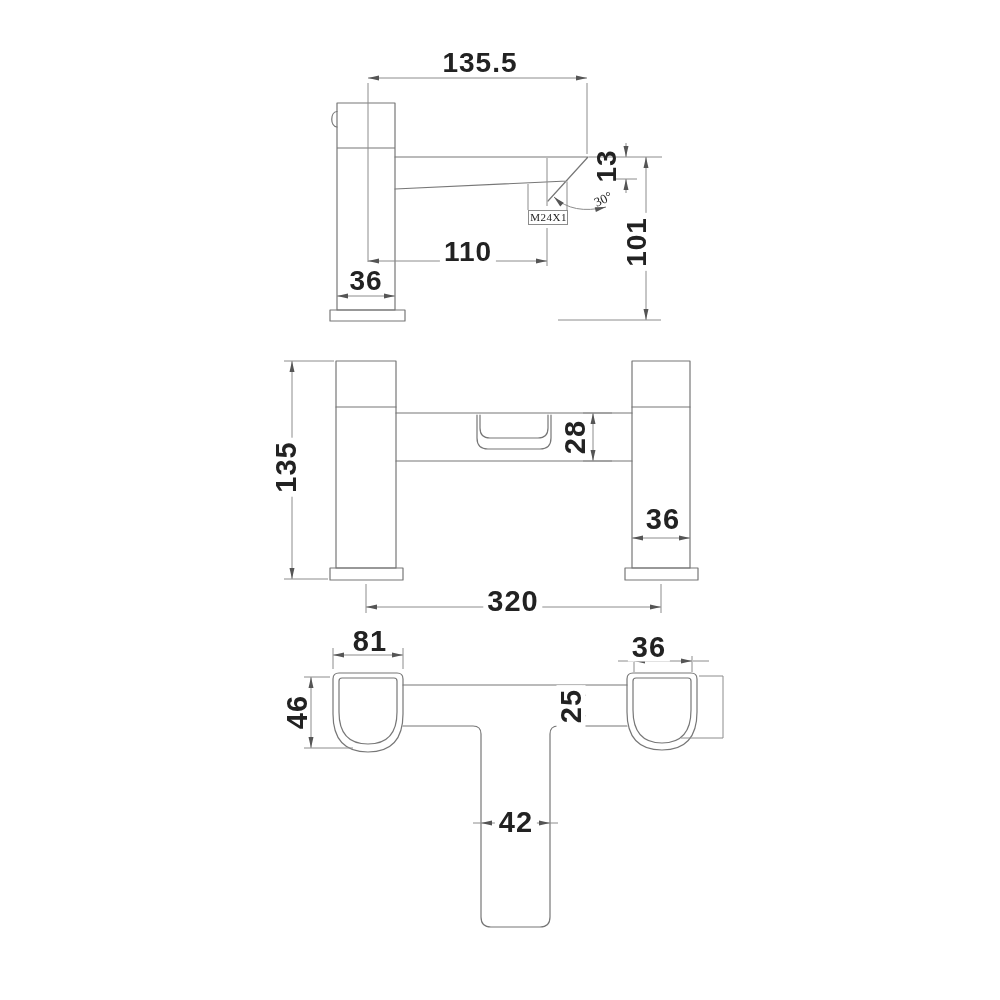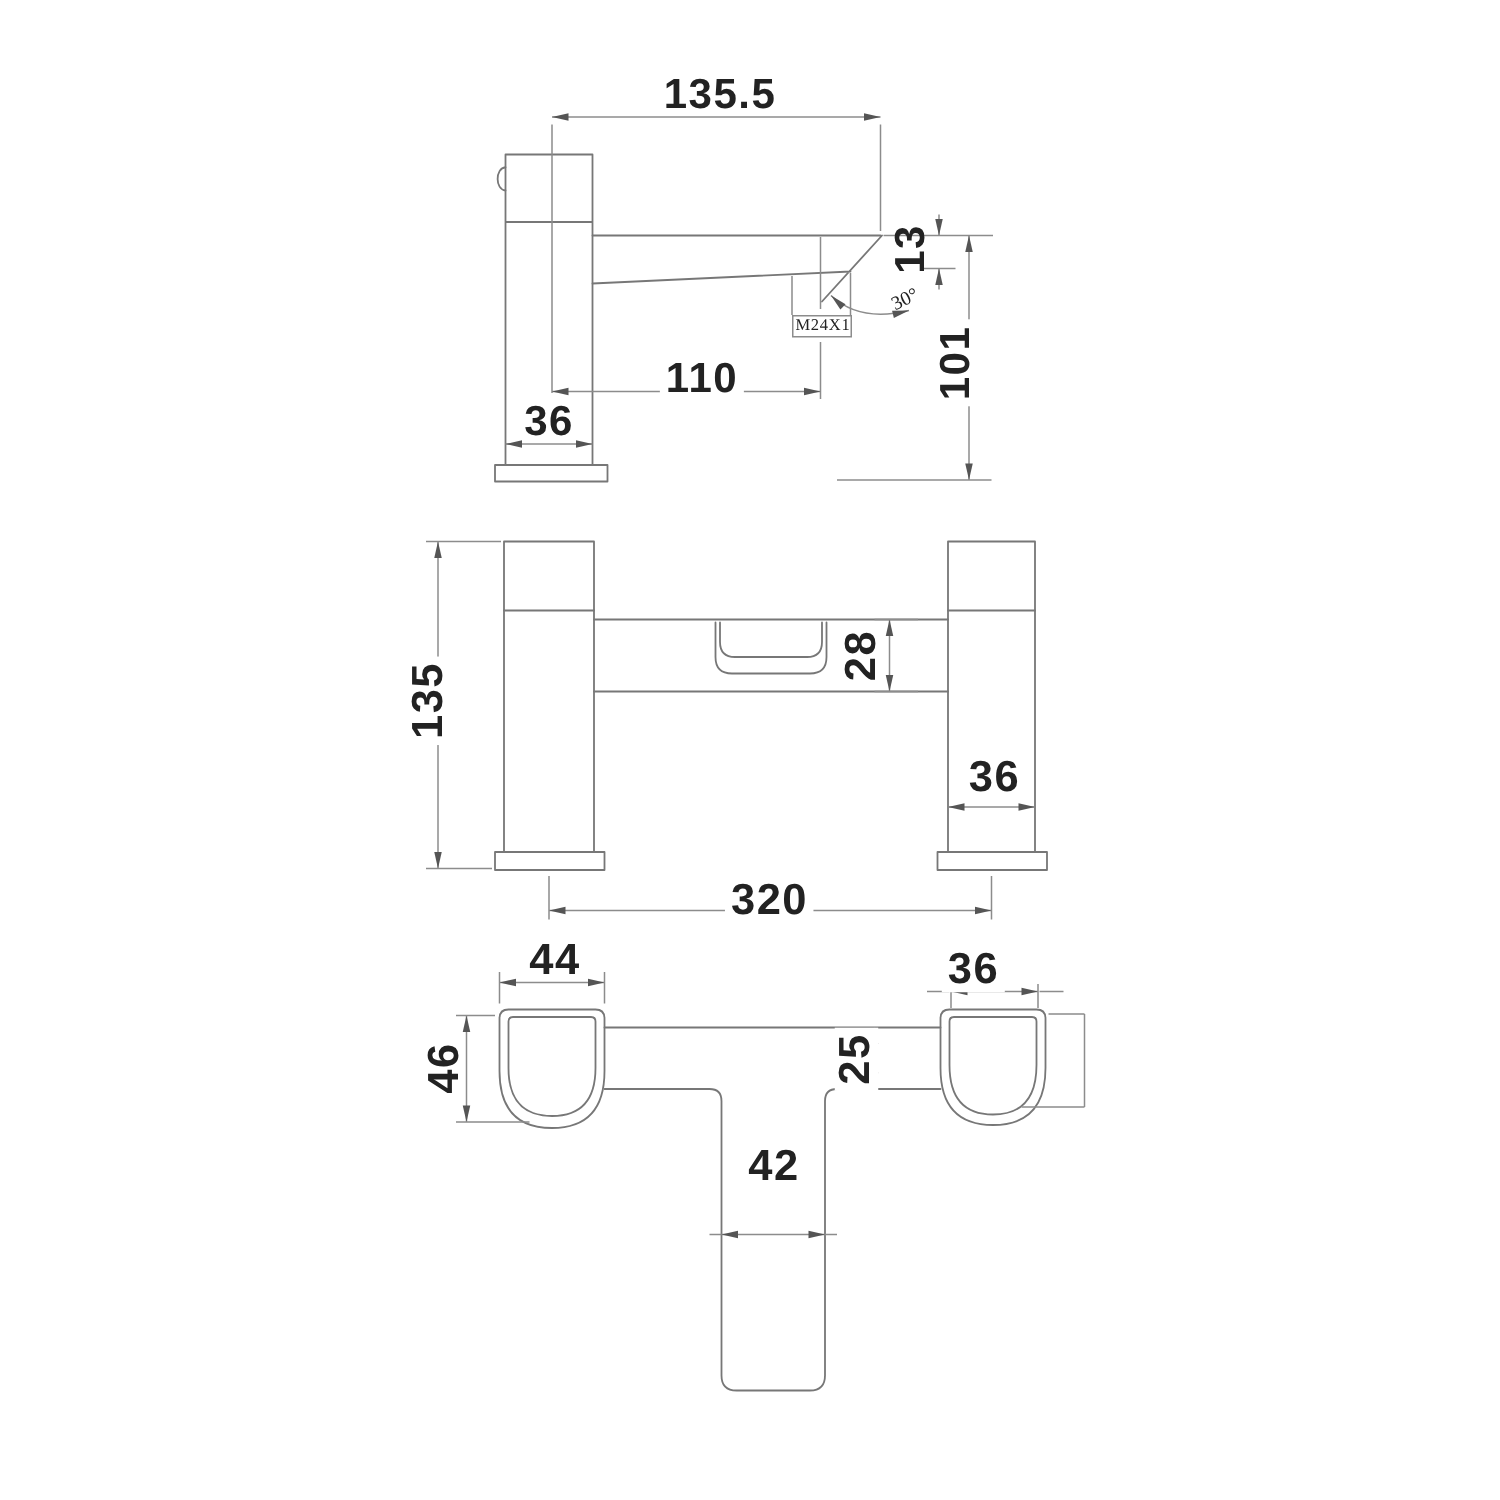--- a/index.html
+++ b/index.html
@@ -98,19 +98,19 @@
   <span class="thread">
     <span>M24X1</span>
   </span>
   <span class="t serif deg" style="left:603px;top:199px">30°</span>
 
   <span class="t rot bg" style="left:286px;top:467px">135</span>
   <span class="t rot bg" style="left:575px;top:437px">28</span>
   <span class="t" style="left:663px;top:519px">36</span>
   <span class="t bg" style="left:513px;top:601px">320</span>
 
-  <span class="t" style="left:370px;top:641px">44</span>
+  <span class="t" style="left:370px;top:641px">81</span>
   <span class="t bg" style="left:649px;top:647px">36</span>
   <span class="t rot" style="left:297px;top:712px">46</span>
   <span class="t rot bg" style="left:571px;top:706px">25</span>
-  <span class="t bg" style="left:516px;top:778px">42</span>
+  <span class="t bg" style="left:516px;top:822px">42</span>
 
 </div>
 
 </body></html>

